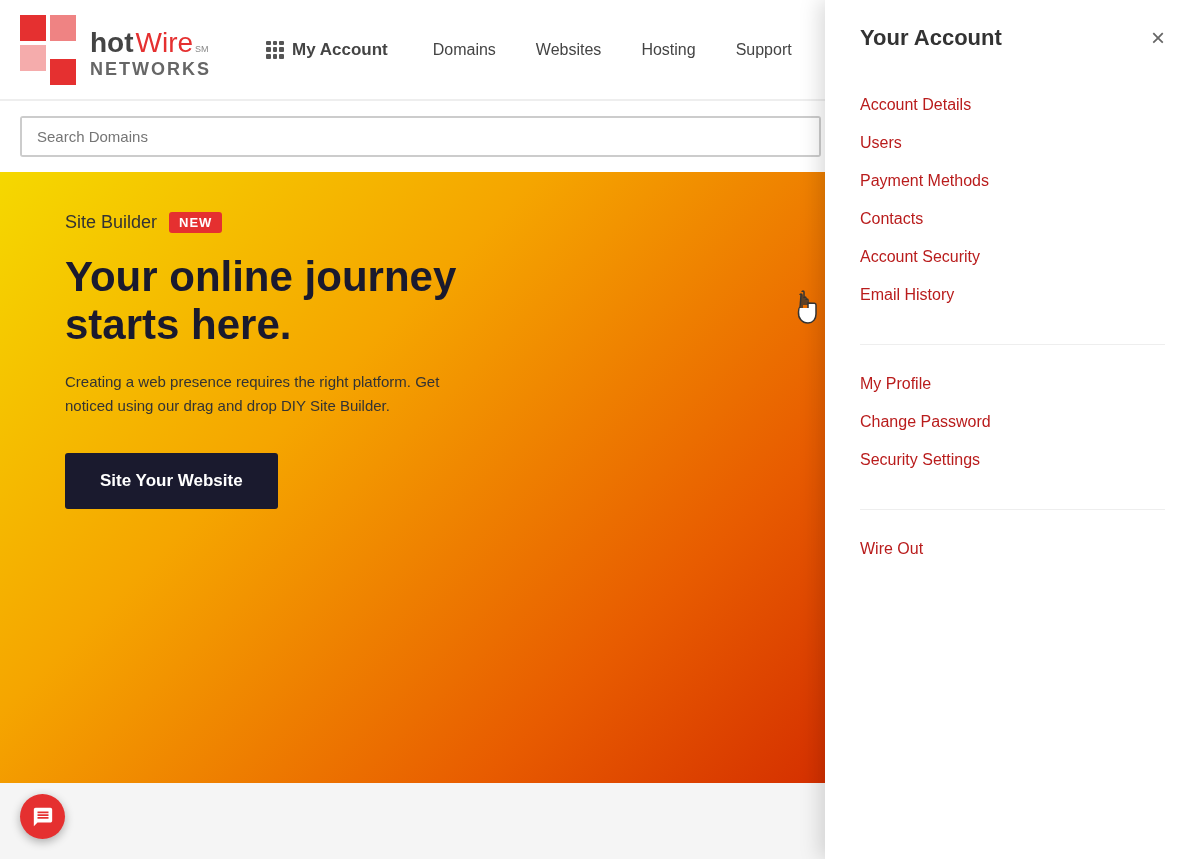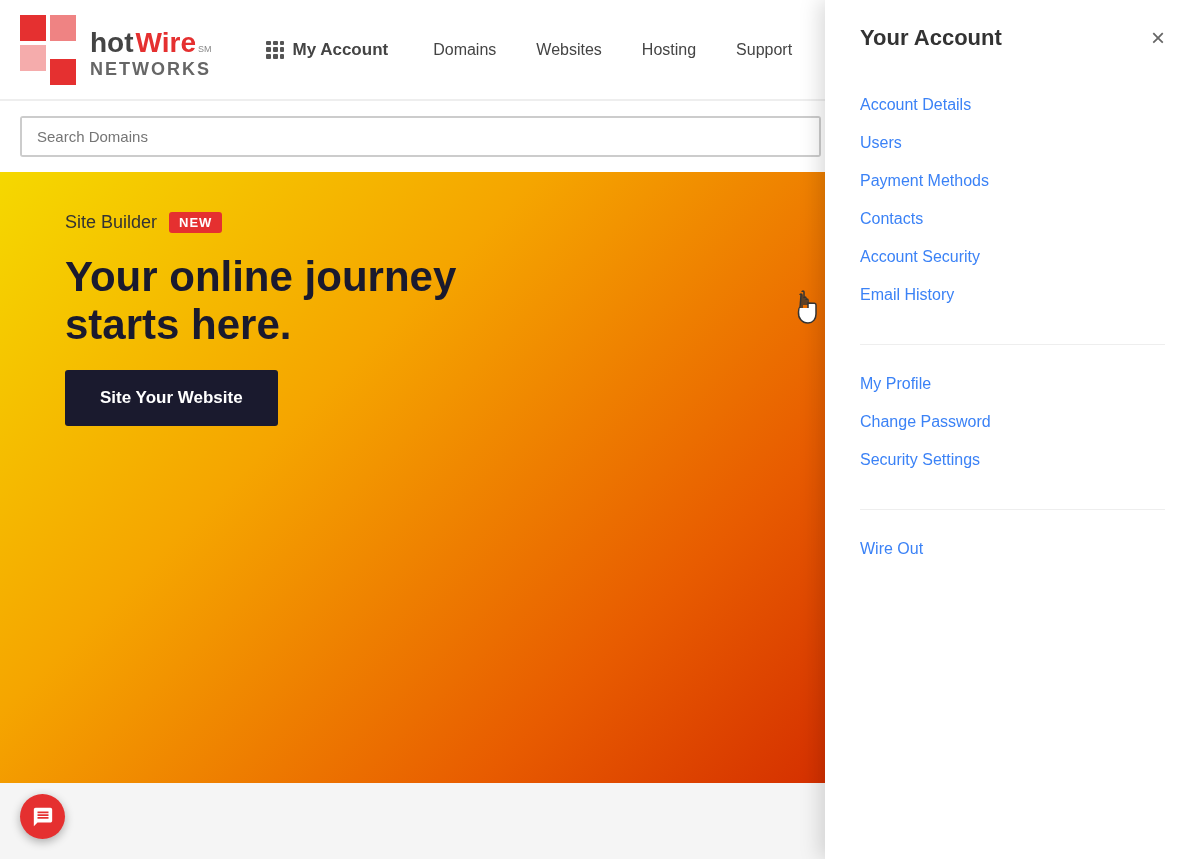--- a/index.html
+++ b/index.html
@@ -391,21 +391,21 @@
       border: none;
       padding: 0;
     }
     .panel-section {
       margin-bottom: 30px;
     }
     .panel-link {
       display: block;
       padding: 10px 0;
       font-size: 16px;
-      color: #3b82f6;
+      color: #b91c1c;
       text-decoration: none;
       cursor: pointer;
       border-bottom: none;
     }
     .panel-divider {
       border: none;
       border-top: 1px solid #eee;
       margin: 10px 0 20px 0;
     }
 
@@ -444,21 +444,21 @@
 
     <svg class="logo-icon" viewBox="0 0 60 70" xmlns="http://www.w3.org/2000/svg">
       <rect x="0" y="0" width="26" height="26" fill="#e53030"></rect>
       <rect x="30" y="0" width="26" height="26" fill="#e53030" opacity="0.6"></rect>
       <rect x="0" y="30" width="26" height="26" fill="#e53030" opacity="0.4"></rect>
       <rect x="30" y="44" width="26" height="26" fill="#e53030"></rect>
     </svg>
     <div class="logo-text">
       <div style="display:flex; align-items:baseline; gap:2px;">
         <span style="font-size:28px; font-weight:bold; color:#444;">hot</span>
-          <span style="font-size:28px; font-weight:bold; color:#e53030;margin-top:8px;">Wire</span>
+          <span style="font-size:28px; font-weight:normal; color:#e53030;margin-top:8px;">Wire</span>
           <sup style="font-size:9px; color:#888;">SM</sup>
       </div>
       <span class="logo-networks">NETWORKS</span>
     </div>
   </div>
   <nav>
     <div class="nav-my-account">
       <div class="grid-icon">
         <span></span>
           <span></span>
@@ -500,20 +500,21 @@
   </div>
 </div>
 
 <div class="hero">
   <div class="hero-content">
     <div class="site-builder-label">
       <span class="site-builder-text">Site Builder</span>
       <span class="new-badge">NEW</span>
     </div>
     <h1 class="hero-title">Your online journey starts here.</h1>
+    <p class="hero-desc">Creating a web presence requires the right platform. Get noticed using our drag and drop DIY Site Builder.</p>
     <button class="build-btn">Site Your Website</button>
   </div>
 
   <div class="hero-mockup">
     <div class="mockup-titlebar">
       <span class="dot-red"></span>
       <span class="dot-yellow"></span>
       <span class="dot-green"></span>
     </div>
     <div class="mockup-body">

